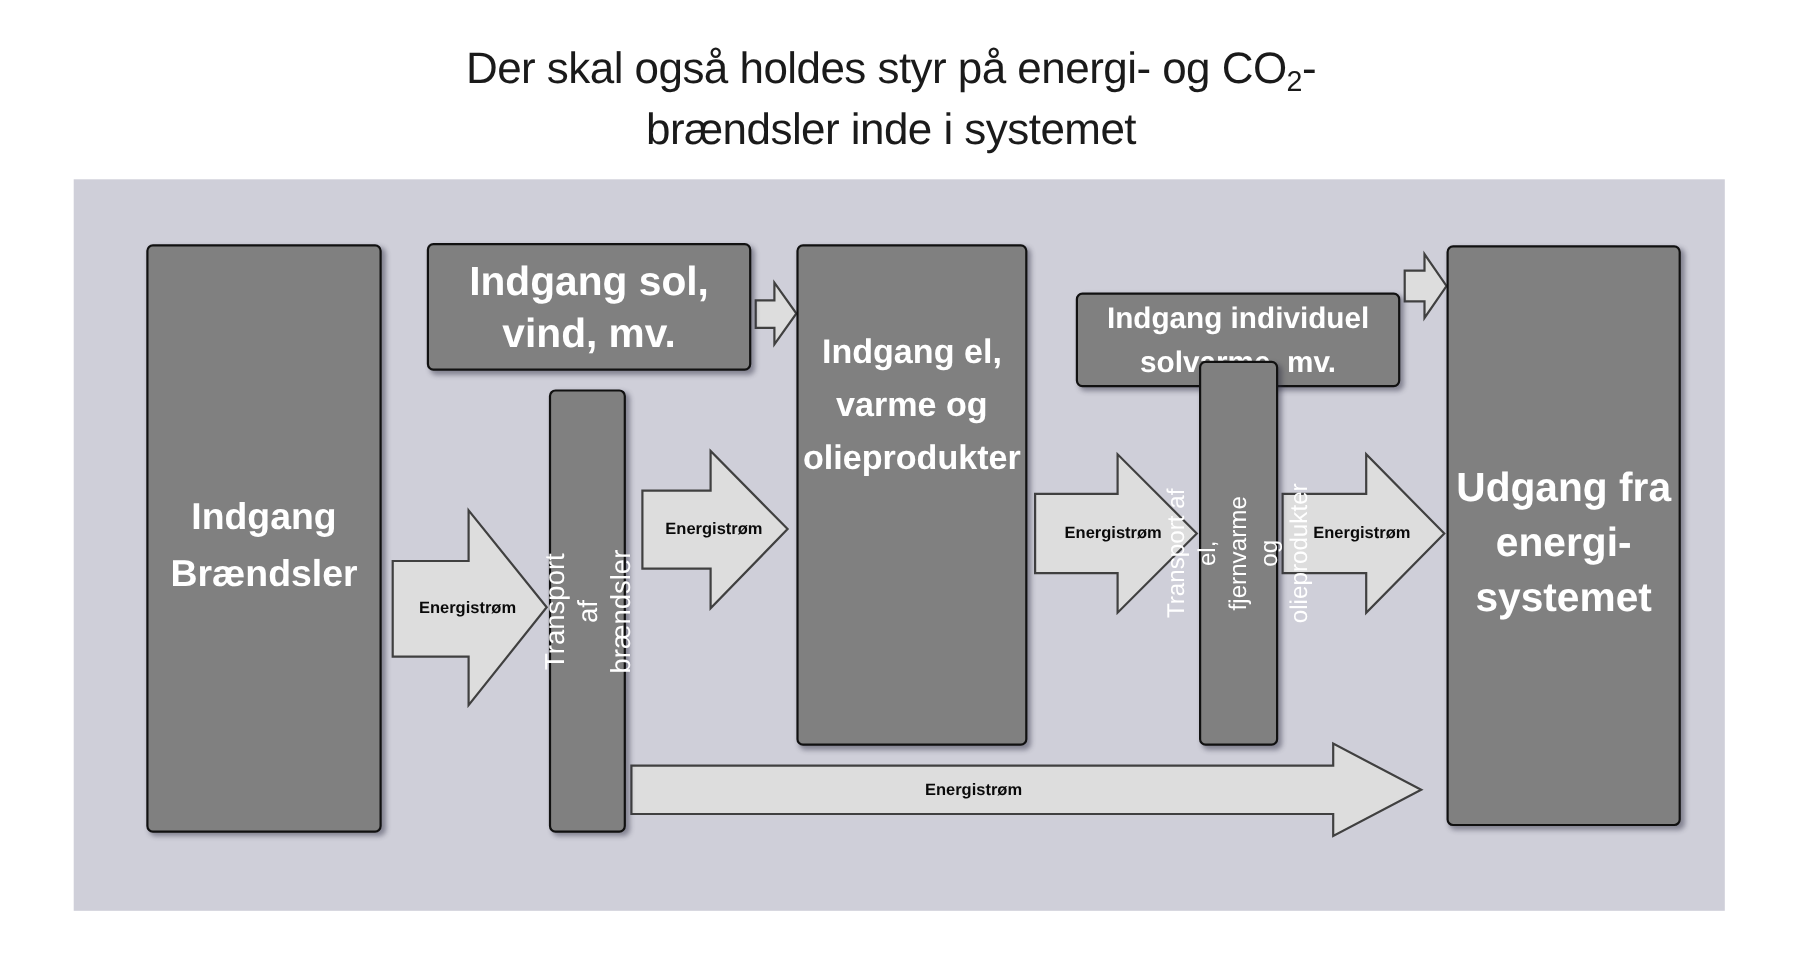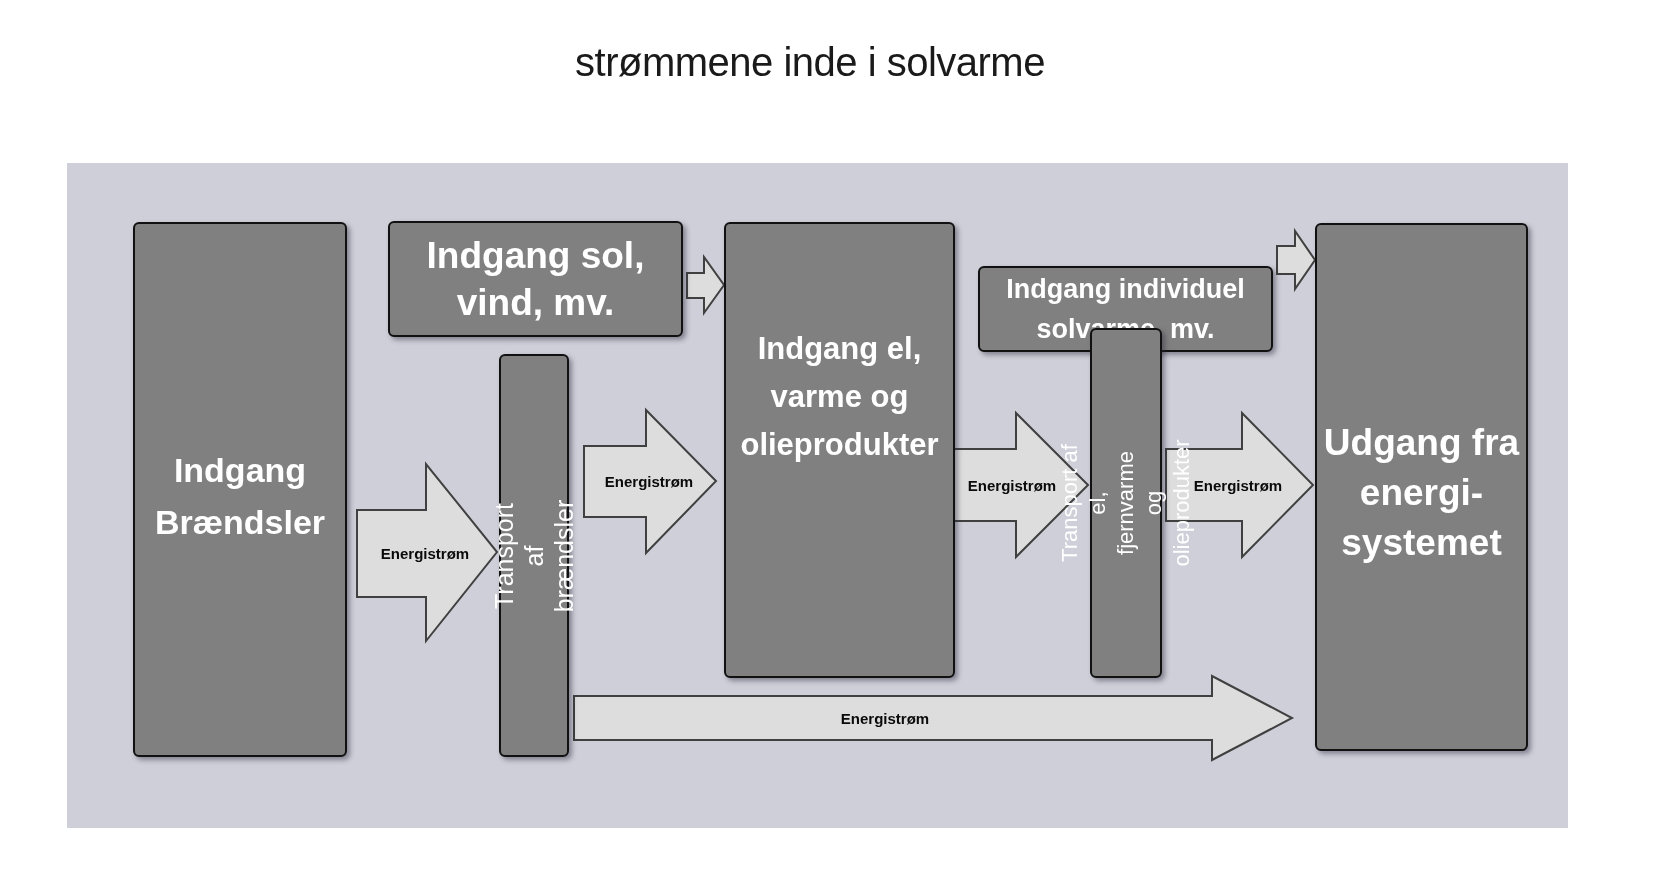--- a/index.html
+++ b/index.html
@@ -37,21 +37,21 @@
   .box{
     position:absolute;background:var(--box-fill);
     border:2.5px solid var(--box-border);border-radius:6px;
     box-shadow:3px 3px 5px rgba(40,40,60,0.45);
     display:flex;align-items:center;justify-content:center;
     color:var(--box-text);font-weight:700;text-align:center;
     white-space:pre-line;
   }
   .box-braendsler{left:133px;top:222px;width:214px;height:535px;font-size:34px;line-height:52px;padding-top:12px;}
   .box-sol{left:388px;top:221px;width:295px;height:116px;font-size:37px;line-height:47px;align-items:center;}
-  .box-el{left:724px;top:222px;width:231px;height:456px;font-size:31px;line-height:48px;align-items:flex-start;padding-top:101px;}
+  .box-el{left:724px;top:222px;width:210px;height:456px;font-size:31px;line-height:48px;align-items:flex-start;padding-top:72px;}
   .box-individuel{left:978px;top:223px;width:295px;height:86px;font-size:27px;line-height:40px;margin-top:43px;}
   .box-udgang{left:1315px;top:223px;width:213px;height:528px;font-size:37px;line-height:50px;padding-top:12px;}
   .box-vert{overflow:visible;}
   .box-transport1{left:499px;top:354px;width:70px;height:403px;}
   .box-transport2{left:1090px;top:328px;width:72px;height:350px;}
   .vtext{
     transform:rotate(-90deg);white-space:pre-line;text-align:center;
     font-weight:400;color:var(--box-text);
   }
   .box-transport1 .vtext{font-size:25px;line-height:30px;}
@@ -60,21 +60,22 @@
     position:absolute;transform:translate(-50%,-50%);
     font-size:15px;font-weight:700;color:var(--label-text);white-space:nowrap;
   }
 </style>
 </head>
 <body>
 
 <div class="canvas">
 
   <div class="title">
-    <div>strømmene inde i solvarme</div>
+    <div><span>Der skal også holdes styr på energi- og CO</span><sub>2</sub><span>-</span></div>
+    <div>brændsler inde i systemet</div>
   </div>
 
   <div class="panel"></div>
 
   <svg class="arrows" viewBox="0 0 1654 874" xmlns="http://www.w3.org/2000/svg">
     <polygon points="357,510 426,510 426,464 497,552 426,641 426,597 357,597"></polygon>
     <polygon points="584,446 646,446 646,410 716,481 646,553 646,517 584,517"></polygon>
     <polygon points="941,449 1016,449 1016,413 1088,485 1016,557 1016,521 941,521"></polygon>
     <polygon points="1166,449 1242,449 1242,413 1313,485 1242,557 1242,521 1166,521"></polygon>
     <polygon points="687,273 704,273 704,257 724,285 704,313 704,298 687,298"></polygon>

